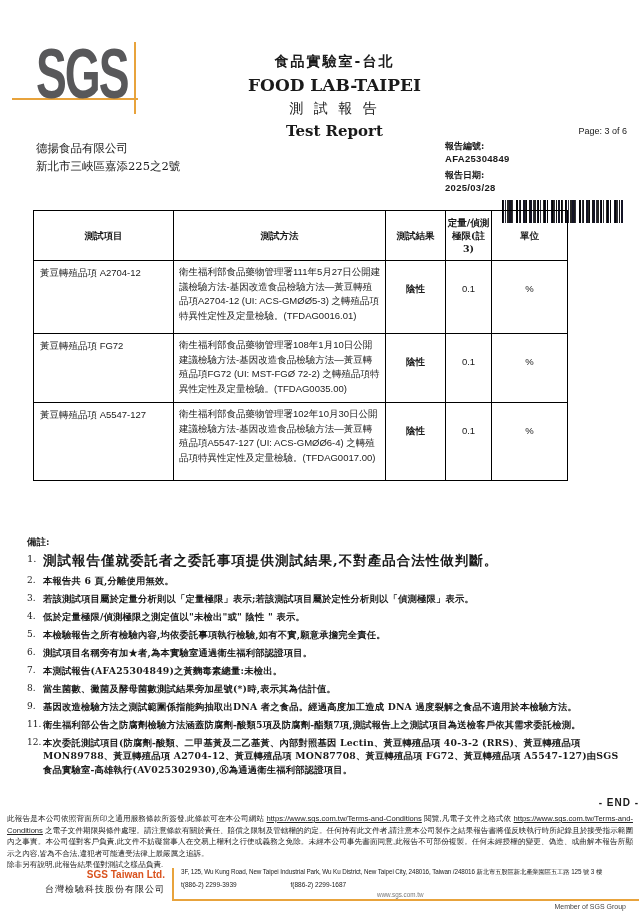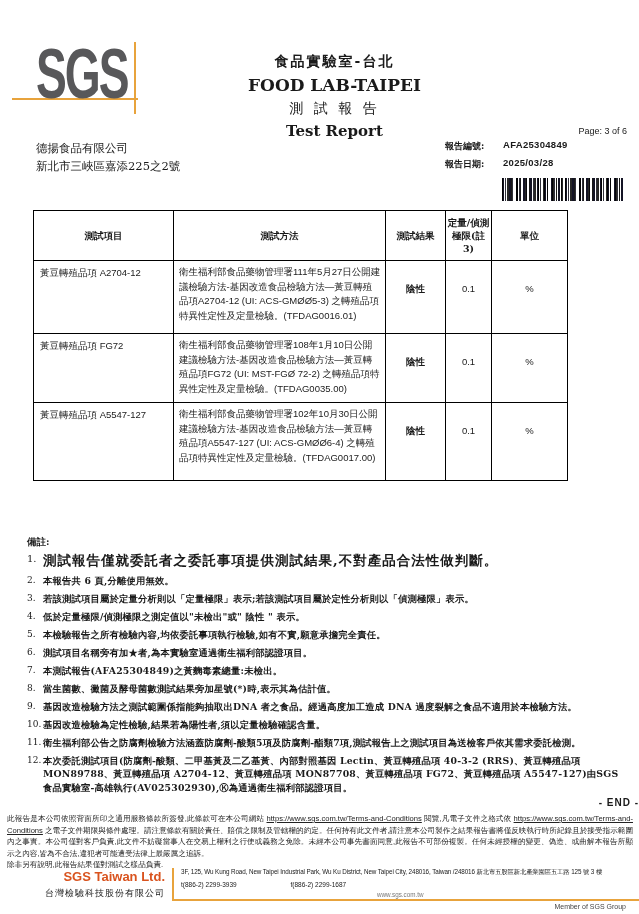--- a/index.html
+++ b/index.html
@@ -25,21 +25,21 @@
   .titles { position:absolute; left:30px; right:0; top:53px; text-align:center; }
   .t1 { font-family:"DejaVu Serif","Liberation Serif",serif; font-weight:bold; font-size:14px; letter-spacing:2px; }
   .t2 { font-family:"DejaVu Serif","Liberation Serif",serif; font-weight:bold; font-size:17px; margin-top:4px; }
   .t3 { font-family:"DejaVu Serif","Liberation Serif",serif; font-weight:normal; font-size:14px; margin-top:5px; letter-spacing:3px; }
   .t4 { font-family:"DejaVu Serif","Liberation Serif",serif; font-weight:bold; font-size:15px; margin-top:4px; }
   .page-num { position:absolute; right:12px; top:126px; font-size:9px; }
 
   
   .client { position:absolute; left:36px; top:139px; font-family:"DejaVu Serif","Liberation Serif",serif; font-weight:normal; font-size:11.5px; line-height:18px; }
   .report-info { position:absolute; left:445px; top:139px; width:182px; }
-  .ri-row { display:flex; margin-bottom:4px; }
+  .ri-row { display:flex; margin-bottom:4px;flex-direction:column; }
   .ri-label { font-family:"DejaVu Serif","Liberation Serif",serif; font-weight:bold; font-size:9px; width:58px; padding-top:1px; }
   .ri-val  { font-size:9.5px; font-weight:bold; letter-spacing:0.3px; }
   .barcode {
     margin-top:7px; margin-left:57px; width:122px; height:23px;
     background:
       repeating-linear-gradient(90deg, rgba(0,0,0,0.9) 0 1px, transparent 1px 5px, rgba(0,0,0,0.85) 5px 7px, transparent 7px 9px),
       repeating-linear-gradient(90deg, #141425 0 2px, #fff 2px 3px, #30303a 3px 4px, #fff 4px 7px);
   }
 
   
@@ -75,21 +75,21 @@
 
   
   .end-marker { position:absolute; left:0; right:0; top:797px; text-align:right; font-size:10px; font-weight:bold; letter-spacing:1px; }
   .disclaimer { position:absolute; left:7px; top:813px; width:626px; font-size:7.6px; line-height:11.6px; text-align:justify; color:#222; }
   .disclaimer .link { text-decoration:underline; color:#222; cursor:pointer; }
   .disclaimer-last { display:block; }
 
   
   .footer { position:absolute; left:0; top:866px; width:639px; display:flex; }
   .f-left { width:172px; text-align:right; padding-right:7px; padding-top:3px; }
-  .f-company-en { color:#d9531e; font-weight:bold; font-size:13px; }
+  .f-company-en { color:#d9531e; font-weight:bold; font-size:10px; }
   .f-company-zh { font-family:"DejaVu Serif","Liberation Serif",serif; font-size:9px; margin-top:3px; letter-spacing:1px; }
   .f-divider { width:2px; background:#e8a33c; height:33px; margin-top:2px; }
   .f-right { flex:1; padding-left:7px; padding-top:2px; position:relative; }
   .f-address { font-size:6.3px; white-space:nowrap; letter-spacing:-0.1px; }
   .f-phone-row { margin-top:4px; font-size:6.5px; }
   .f-fax { margin-left:52px; }
   .f-web-row { margin-top:3px; margin-left:196px; font-size:6.3px; color:#777; }
   .f-web-row .f-web { color:#777; text-decoration:none; cursor:pointer; }
   .f-orange-line { position:absolute; left:0; right:0; top:33px; height:2px; background:#e8a33c; }
   .member { position:absolute; right:13px; top:903px; font-size:7px; color:#444; }
@@ -207,24 +207,20 @@
         </li>
         <li>
           <span class="note-num">8.</span>
           <span class="note-text">當生菌數、黴菌及酵母菌數測試結果旁加星號(*)時,表示其為估計值。</span>
         </li>
         <li>
           <span class="note-num">9.</span>
           <span class="note-text">基因改造檢驗方法之測試範圍係指能夠抽取出DNA 者之食品。經過高度加工造成 DNA 過度裂解之食品不適用於本檢驗方法。</span>
         </li>
         <li>
-          <span class="note-num">10.</span>
-          <span class="note-text">基因改造檢驗為定性檢驗,結果若為陽性者,須以定量檢驗確認含量。</span>
-        </li>
-        <li>
           <span class="note-num">11.</span>
           <span class="note-text">衛生福利部公告之防腐劑檢驗方法涵蓋防腐劑-酸類5項及防腐劑-酯類7項,測試報告上之測試項目為送檢客戶依其需求委託檢測。</span>
         </li>
         <li>
           <span class="note-num">12.</span>
           <span class="note-text">本次委託測試項目(防腐劑-酸類、二甲基黃及二乙基黃、內部對照基因 Lectin、黃豆轉殖品項 40-3-2 (RRS)、黃豆轉殖品項 MON89788、黃豆轉殖品項 A2704-12、黃豆轉殖品項 MON87708、黃豆轉殖品項 FG72、黃豆轉殖品項 A5547-127)由SGS食品實驗室-高雄執行(AV025302930),Ⓚ為通過衛生福利部認證項目。</span>
         </li>
       </ol>
   </section>
 

